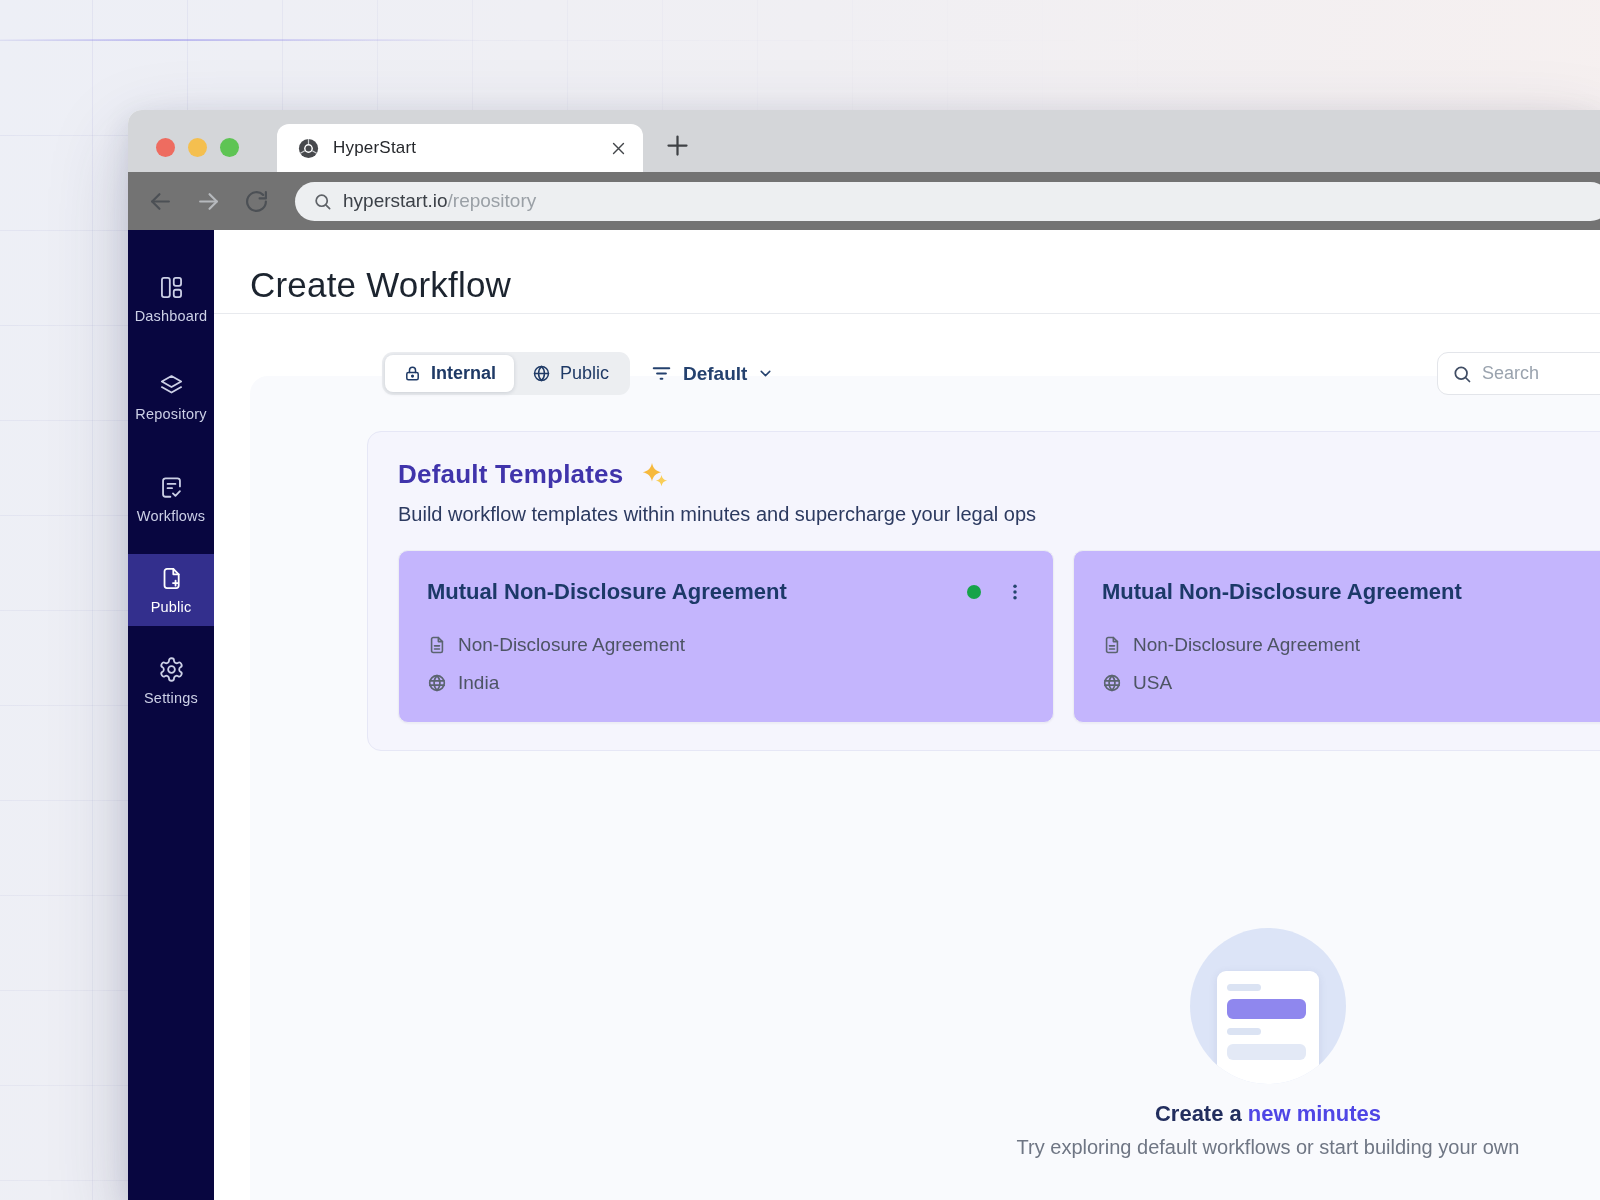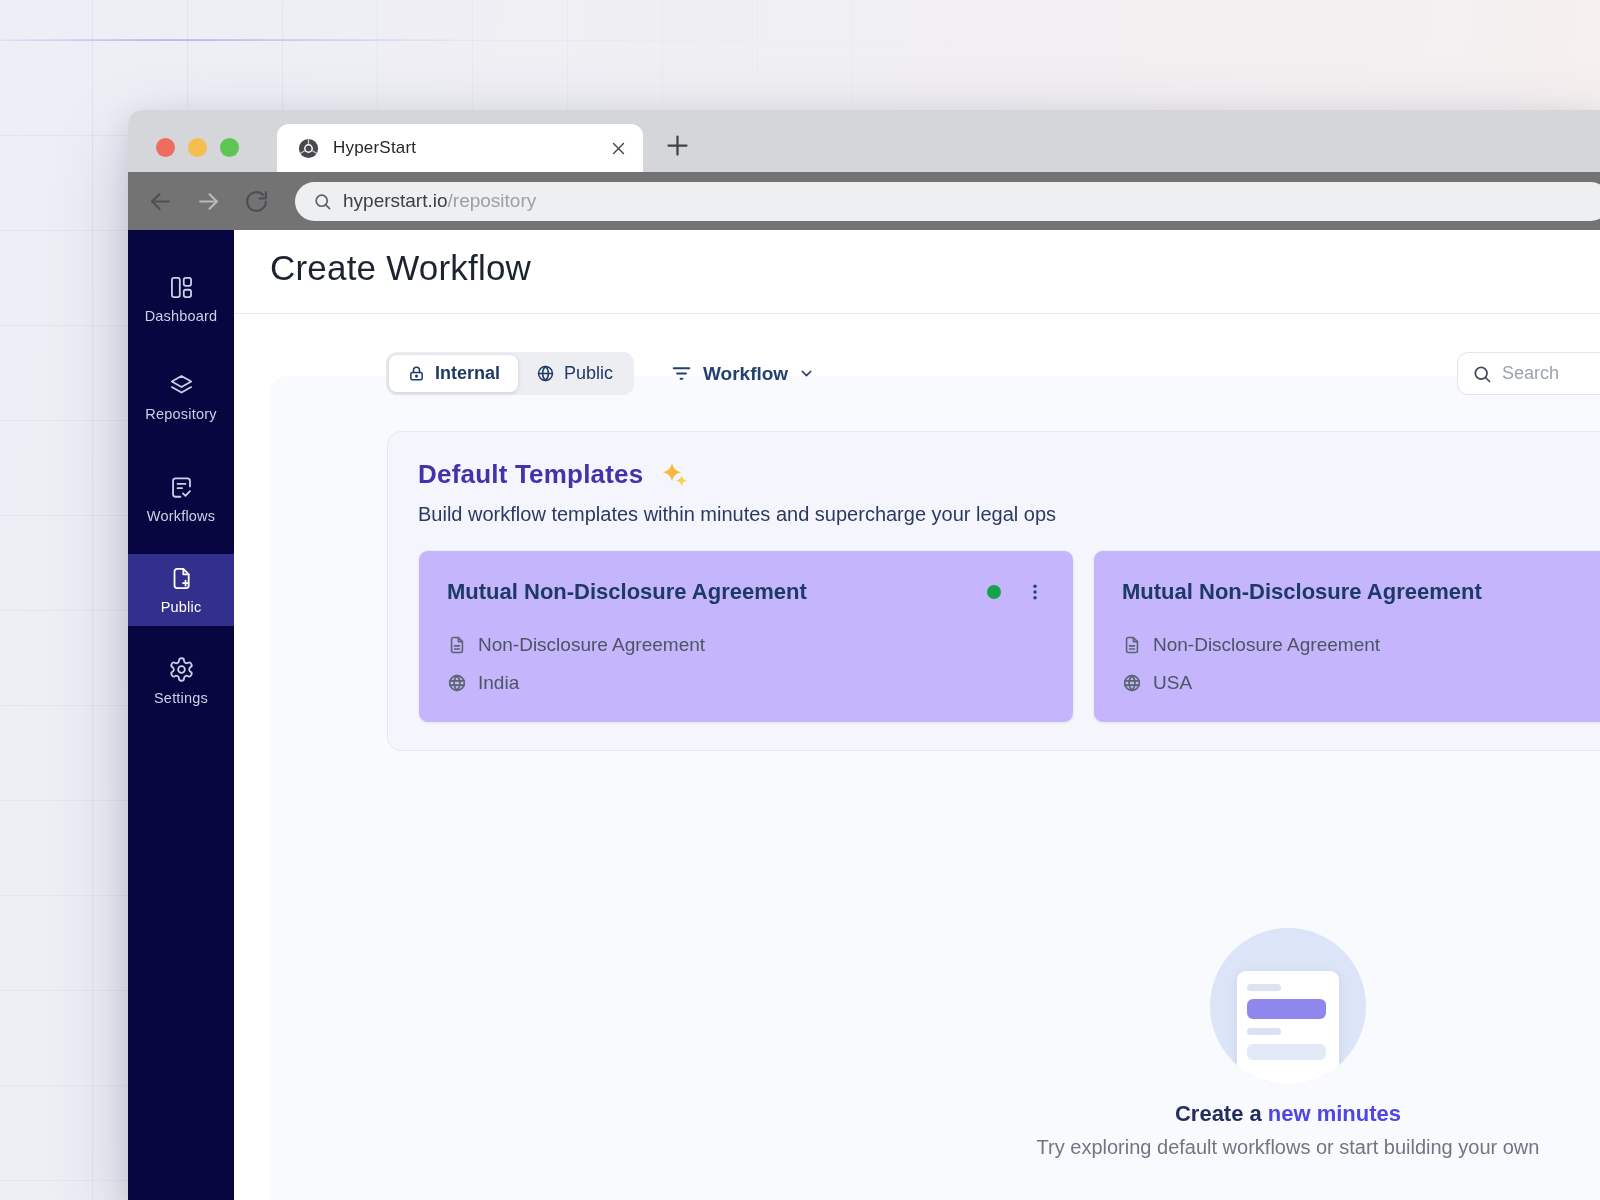--- a/index.html
+++ b/index.html
@@ -56,49 +56,49 @@
     background:#edeff1; border-radius:20px;
     display:flex; align-items:center; padding:0 18px; gap:11px;
   }
   .urlbar .ic-search { width:19px; height:19px; color:#5f6368; flex:none; }
   .url-text { font-size:19px; }
   .url-host { color:#3c4148; } .url-path { color:#9aa0a6; }
 
   
   .app { flex:1; display:flex; min-height:0; }
 
-  .sidebar { width:106px; flex:none; background:#080640; position:relative;text-align:center; }
+  .sidebar { width:86px; flex:none; background:#080640; position:relative;text-align:center; }
   .nav-item {
     position:absolute; left:0; right:0;
     display:flex; flex-direction:column; align-items:center; gap:7px;
     color:#ccd0e6; cursor:pointer;
   }
   .nav-item svg { width:27px; height:27px; }
   .nav-label { font-size:14.5px; letter-spacing:.2px; }
   .ni-dashboard { top:44px; } .ni-repository { top:142px; } .ni-workflows { top:244px; }
   .ni-create { top:324px; height:72px; justify-content:center; background:#332f8d; color:#fff; }
   .ni-settings { top:426px; }
 
   .main { flex:1; position:relative; background:#fff; overflow:hidden; min-width:0; }
   .page-header {
     height:84px; border-bottom:1px solid #e8eaee;
-    display:flex; align-items:center; padding:0 0 8px 36px;
+    display:flex; align-items:flex-end; padding:0 0 8px 36px;
   }
   .page-title { font-size:35px; font-weight:500; color:#1c242f; letter-spacing:.2px; }
 
   .content { position:absolute; top:85px; left:0; right:0; bottom:0; }
   .gray-panel {
     position:absolute; left:36px; top:61px; right:-20px; bottom:-20px;
     background:#f9fafd; border-top-left-radius:18px; z-index:1;
   }
 
   
   .controls { position:absolute; top:37px; left:0; right:0; height:44px; z-index:3; }
   .segmented {
-    position:absolute; left:152px; top:0; height:43px;
+    position:absolute; left:168px; top:0; height:43px;
     background:#eceef1; border-radius:11px; padding:3px;
     display:flex; align-items:stretch;
   }
   .seg {
     display:flex; align-items:center; gap:9px; padding:0 18px;
     font-size:18px; color:#1f3a66; border-radius:8px; cursor:pointer; white-space:nowrap;
   }
   .seg svg { width:19px; height:19px; }
   .seg.active { background:#fff; font-weight:600; box-shadow:0 1px 4px rgba(25,35,65,.16); }
   .filters-btn {
@@ -327,21 +327,21 @@
           </div>
 
           <div class="filters-btn">
             <span class="ic-filter">
               <svg viewBox="0 0 24 24" fill="none" stroke="currentColor" stroke-width="2.3" stroke-linecap="round">
                   <path d="M4 6.5h16"></path>
                   <path d="M7.5 12h9"></path>
                   <path d="M11.2 17.5h1.6"></path>
                 </svg>
             </span>
-            <span>Workflow</span>
+            <span>Default</span>
             <span class="ic-chevron">
               <svg viewBox="0 0 24 24" fill="none" stroke="currentColor" stroke-width="2.1" stroke-linecap="round" stroke-linejoin="round">
                   <path d="M6 9l6 6 6-6"></path>
                 </svg>
             </span>
           </div>
 
           <div class="search-box">
             <span>
               <svg viewBox="0 0 24 24" fill="none" stroke="currentColor" stroke-width="2.1" stroke-linecap="round">

